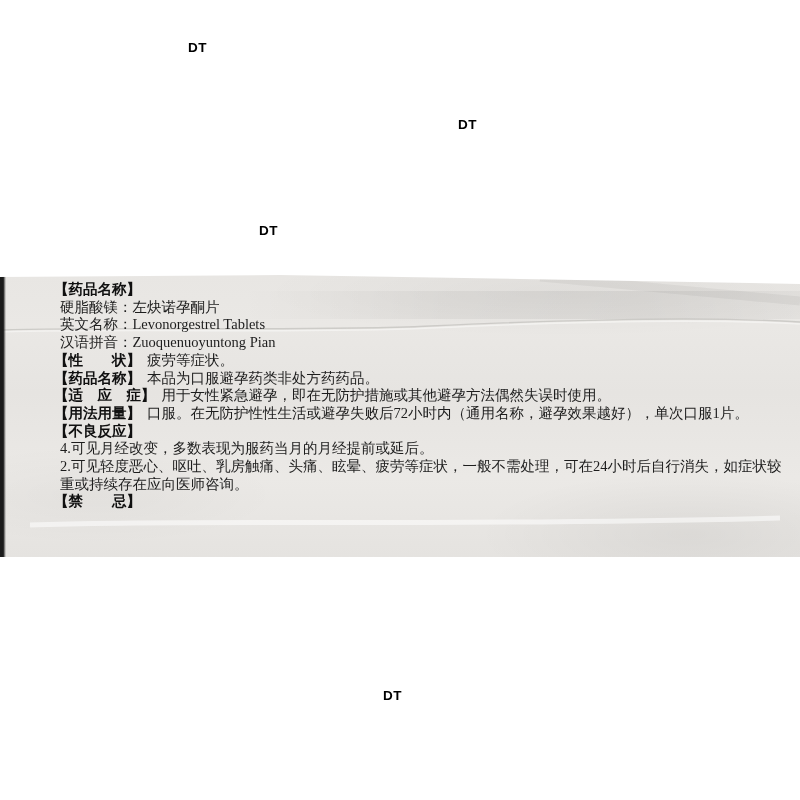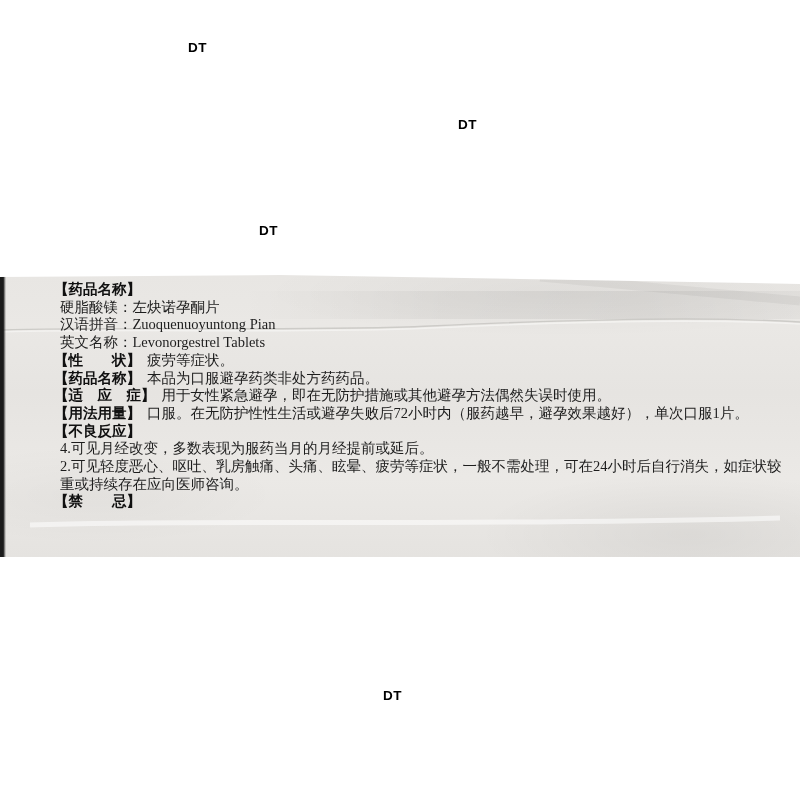--- a/index.html
+++ b/index.html
@@ -66,25 +66,25 @@
     <path d="M0,57 C150,53 300,59 430,53 S700,43 800,49" stroke="#f4f3f1" stroke-width="1.6" fill="none" opacity="0.9"></path>
     <path d="M30,250 C200,244 420,252 780,243" stroke="rgba(255,255,255,0.55)" stroke-width="5" fill="none"></path>
     <path d="M540,2 L800,26" stroke="rgba(0,0,0,0.045)" stroke-width="9" fill="none"></path>
   </svg>
   <div class="crease-band"></div>
   <div class="photo-edge"></div>
 
   <div class="leaflet-text">
     <div class="line"><span class="head">【药品名称】</span><span></span></div>
     <div class="line"><span class="head"></span><span>硬脂酸镁：左炔诺孕酮片</span></div>
+    <div class="line"><span class="head"></span><span>英文名称：Levonorgestrel Tablets</span></div>
     <div class="line"><span class="head"></span><span>汉语拼音：Zuoquenuoyuntong Pian</span></div>
-    <div class="line"><span class="head"></span><span>英文名称：Levonorgestrel Tablets</span></div>
     <div class="line"><span class="head">【性　　状】</span><span>疲劳等症状。</span></div>
     <div class="line"><span class="head">【药品名称】</span><span>本品为口服避孕药类非处方药药品。</span></div>
     <div class="line"><span class="head">【适　应　症】</span><span>用于女性紧急避孕，即在无防护措施或其他避孕方法偶然失误时使用。</span></div>
-    <div class="line"><span class="head">【用法用量】</span><span>口服。在无防护性性生活或避孕失败后72小时内（服药越早，避孕效果越好），单次口服1片。</span></div>
+    <div class="line"><span class="head">【用法用量】</span><span>口服。在无防护性性生活或避孕失败后72小时内（通用名称，避孕效果越好），单次口服1片。</span></div>
     <div class="line"><span class="head">【不良反应】</span><span></span></div>
     <div class="line"><span class="head"></span><span>4.可见月经改变，多数表现为服药当月的月经提前或延后。</span></div>
     <div class="line"><span class="head"></span><span>2.可见轻度恶心、呕吐、乳房触痛、头痛、眩晕、疲劳等症状，一般不需处理，可在24小时后自行消失，如症状较</span></div>
     <div class="line"><span class="head"></span><span>重或持续存在应向医师咨询。</span></div>
     <div class="line"><span class="head">【禁　　忌】</span><span></span></div>
   </div>
 </div>
 
 </body></html>

